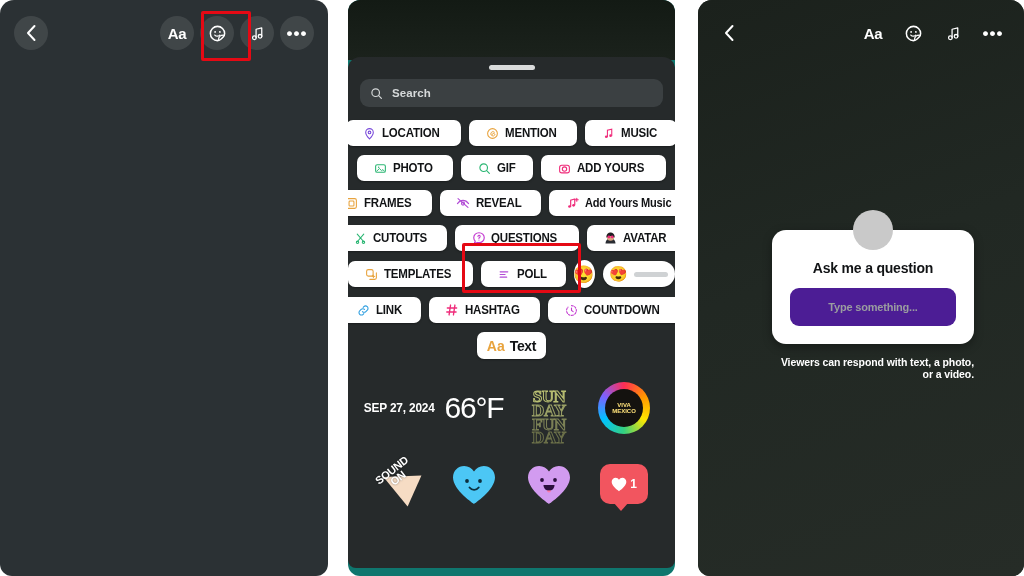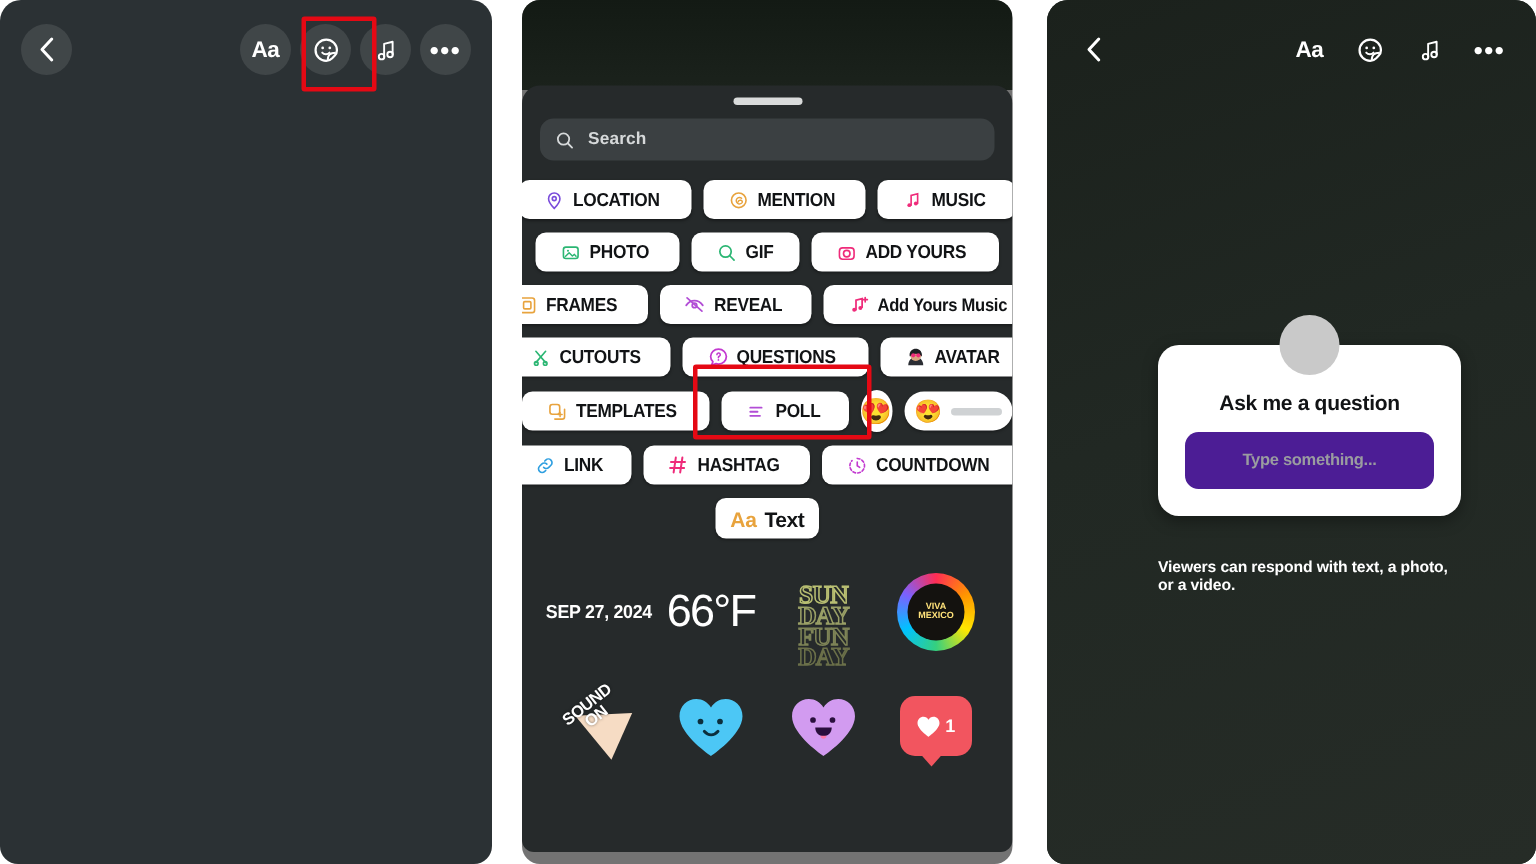--- a/index.html
+++ b/index.html
@@ -16,21 +16,21 @@
   }
 
   
   .panel {
     position: absolute;
     top: 0;
     height: 576px;
     overflow: hidden;
   }
   .panel-1 { left: 0px;   width: 328px; background: #2b3134; border-radius: 14px 14px 12px 12px; }
-  .panel-2 { left: 348px; width: 327px; background: #737373; border-radius: 12px; }
+  .panel-2 { left: 348px; width: 327px; background: #0f766e; border-radius: 12px; }
   .panel-3 { left: 698px; width: 326px; background: #1f2621; border-radius: 14px 14px 12px 12px; }
 
   
   .p3-bg {
     position:absolute; inset:0;
     background: linear-gradient(160deg,#1b211c 0%, #212823 45%, #262c27 100%);
   }
   .p2-top-bg {
     position:absolute; left:0; right:0; top:0; height:60px;
     background: linear-gradient(180deg,#131a14 0%, #1b221c 100%);
@@ -264,22 +264,22 @@
     margin-bottom: 12px;
   }
   .q-input {
     height: 38px;
     border-radius: 9px;
     background: #4c1d95;
     display:flex; align-items:center; justify-content:center;
     color:#9a9ca0; font-size: 11px; font-weight: 700; letter-spacing:-0.2px;
   }
   .q-caption {
-    margin-top: 28px;
-    text-align:left;
+    margin-top: 12px;
+    text-align:right;
     color:#ffffff;
     font-size: 10.5px;
     font-weight: 700;
     letter-spacing: -0.1px;
   }
 </style>
 </head>
 <body>
 
 <div class="stage">

